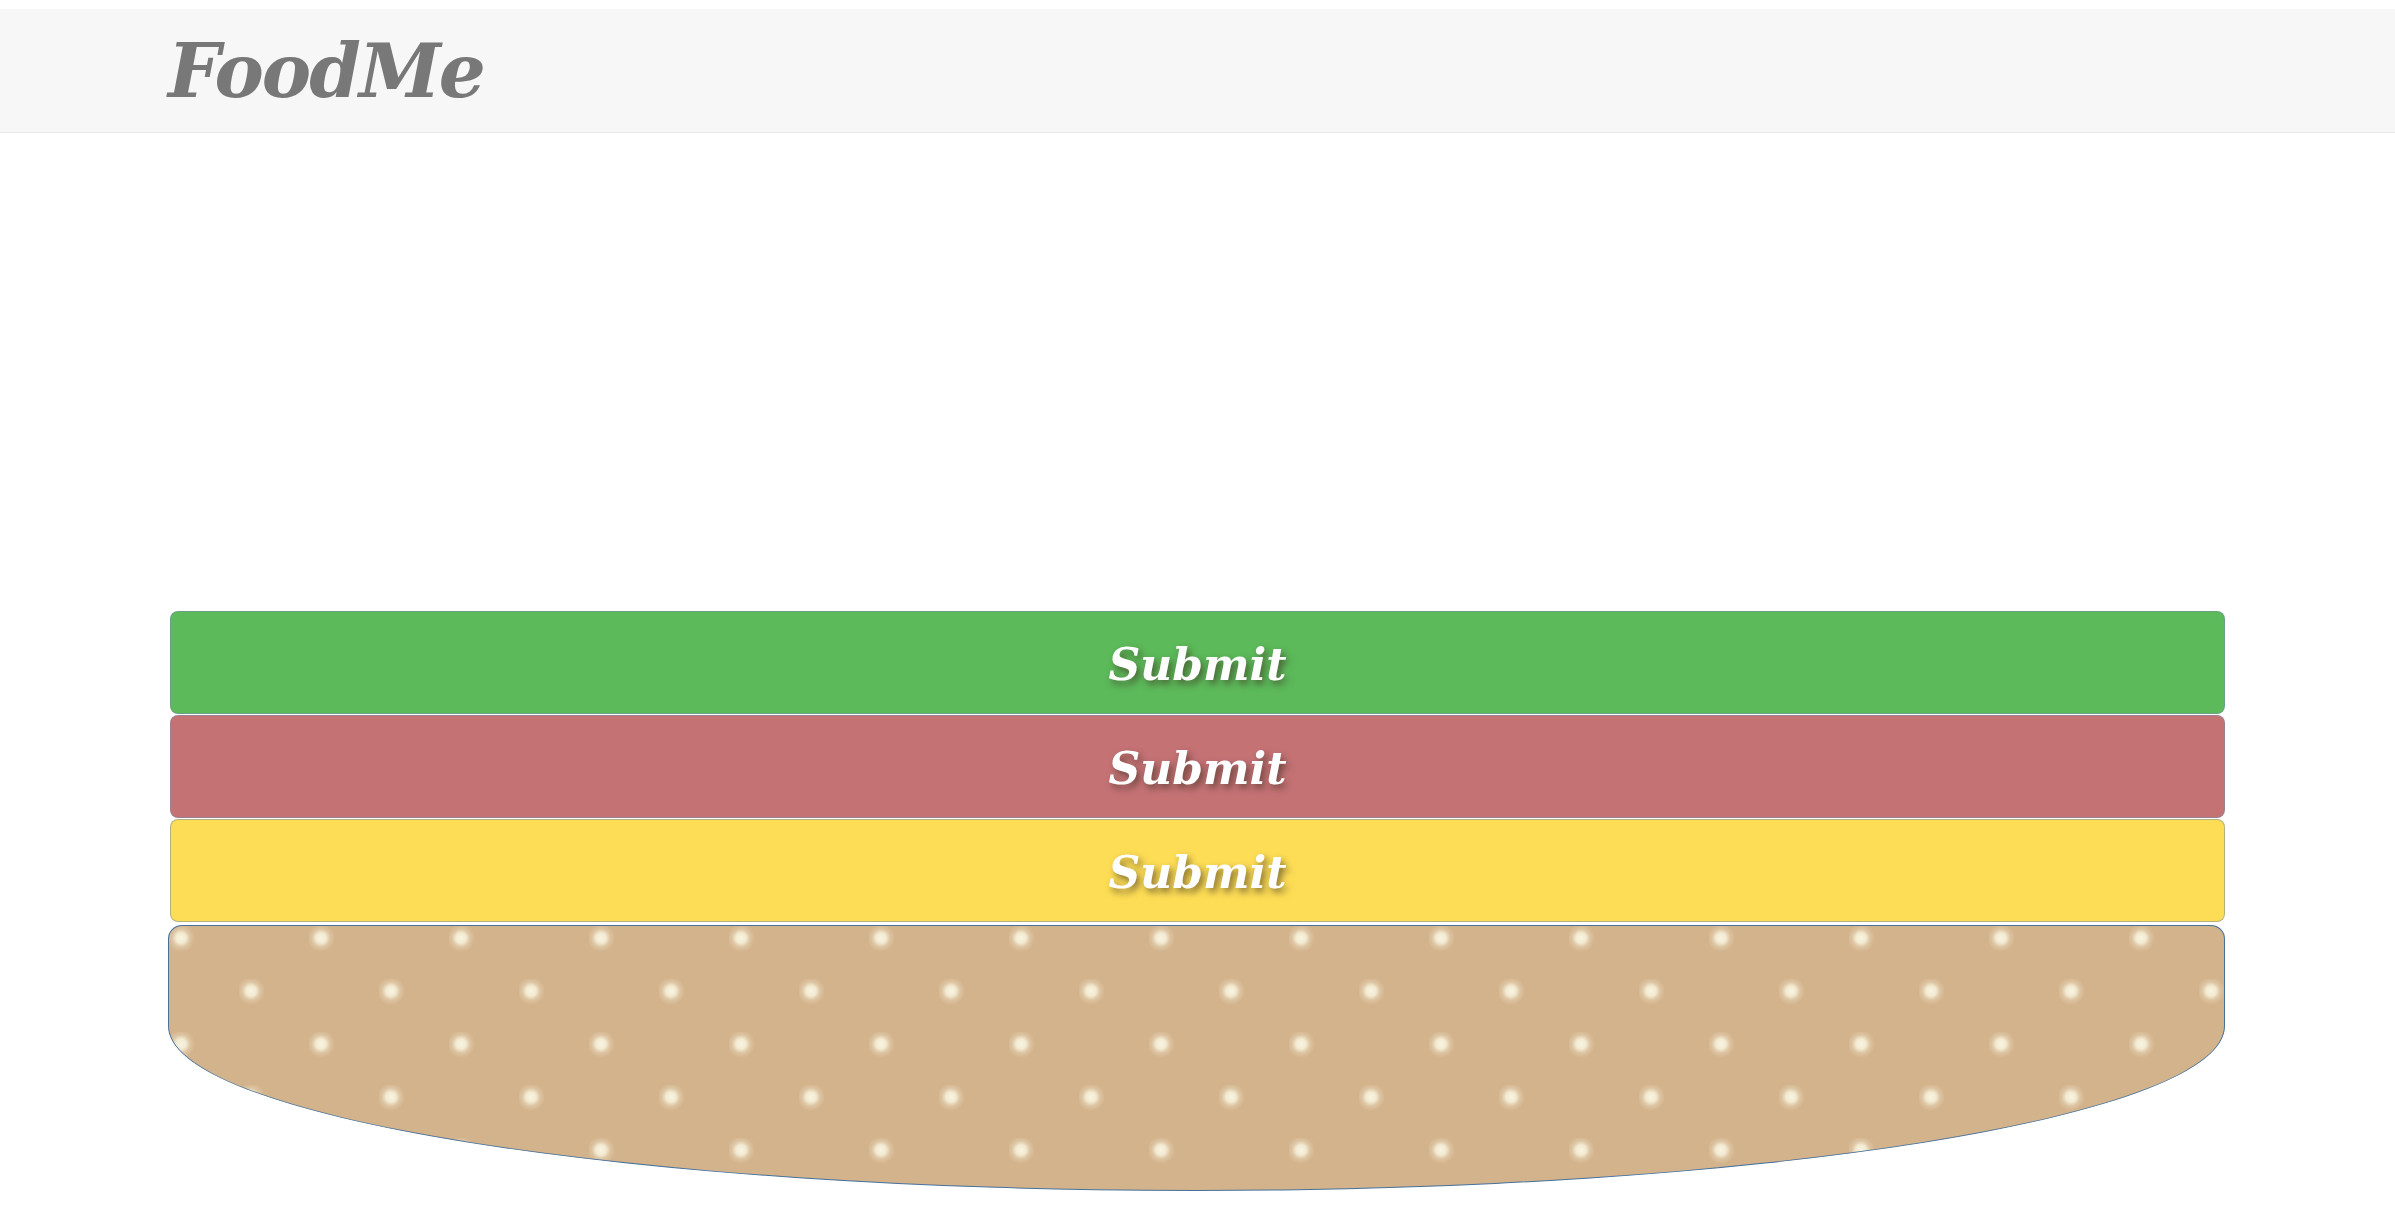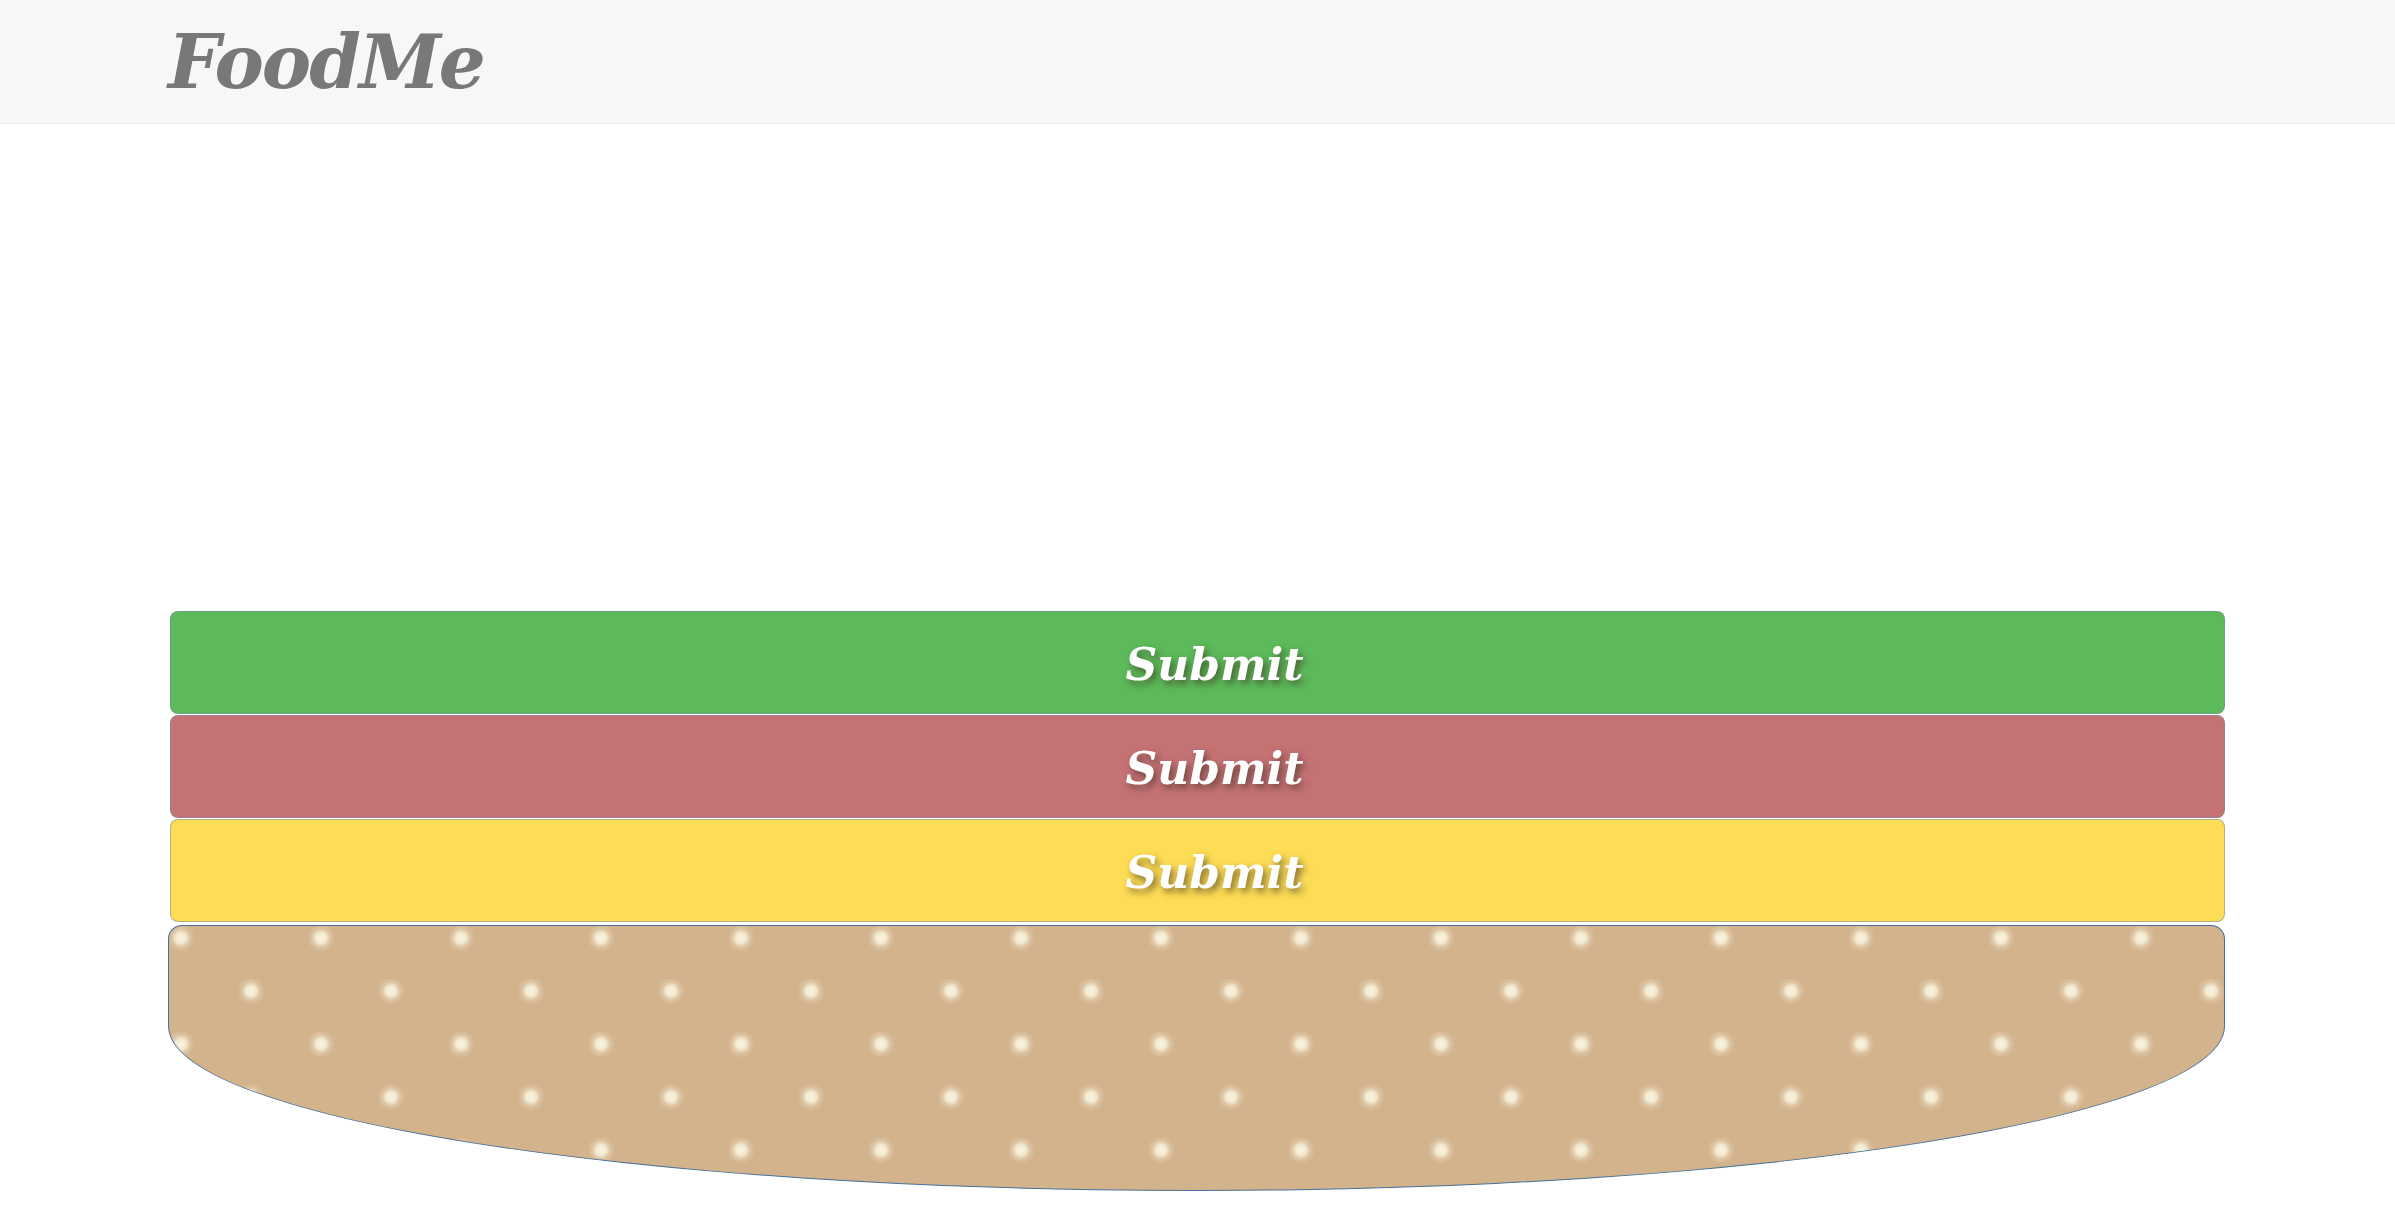--- a/index.html
+++ b/index.html
@@ -11,21 +11,21 @@
     width: 2395px;
     height: 1205px;
     font-family: "Liberation Sans", sans-serif;
     overflow: hidden;
     position: relative;
   }
 
   
   .site-header {
     position: absolute;
-    top: 0;
+    top: 9px;
     left: 0;
     width: 2395px;
     height: 124px;
     background: #f7f7f7;
     border-bottom: 1px solid #e8e8e8;
     box-sizing: border-box;
   }
   .brand {
     position: absolute;
     left: 168px;
@@ -102,21 +102,21 @@
     font-weight: bold;
     font-size: 44px;
     line-height: 1;
     color: #ffffff;
     text-shadow: 3px 4px 7px rgba(60,45,30,0.62);
     letter-spacing: 0px;
     white-space: nowrap;
     user-select: none;
   }
   .bun-top .script-label { top: 85px; }
-  .layer .script-label  { top: 31px; margin-left: 17px; }
+  .layer .script-label  { top: 31px; }
 </style>
 </head>
 <body>
 
 <div class="site-header">
   <div class="brand">FoodMe</div>
 </div>
 
 <div class="burger">
 

